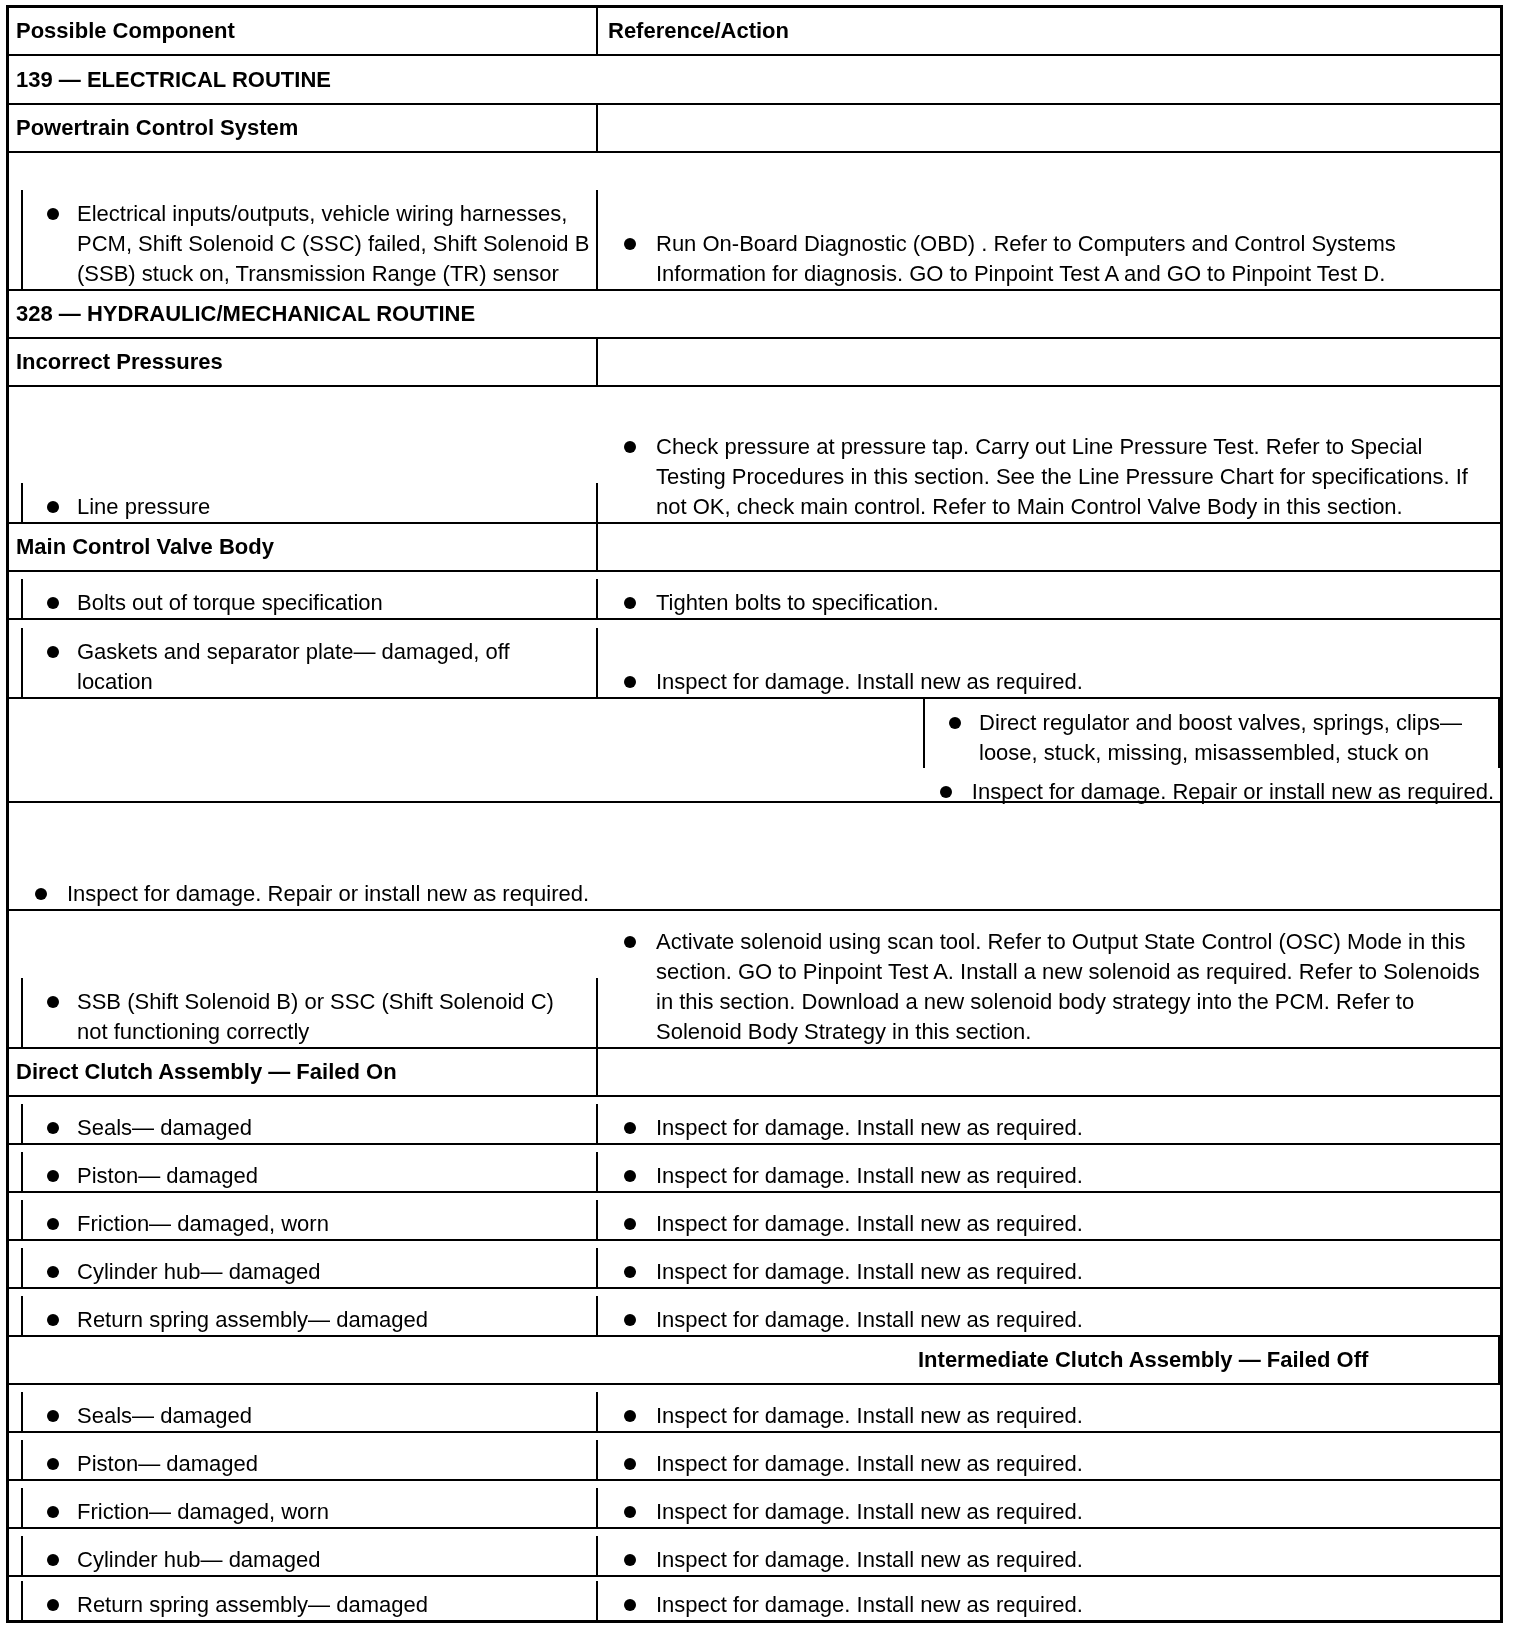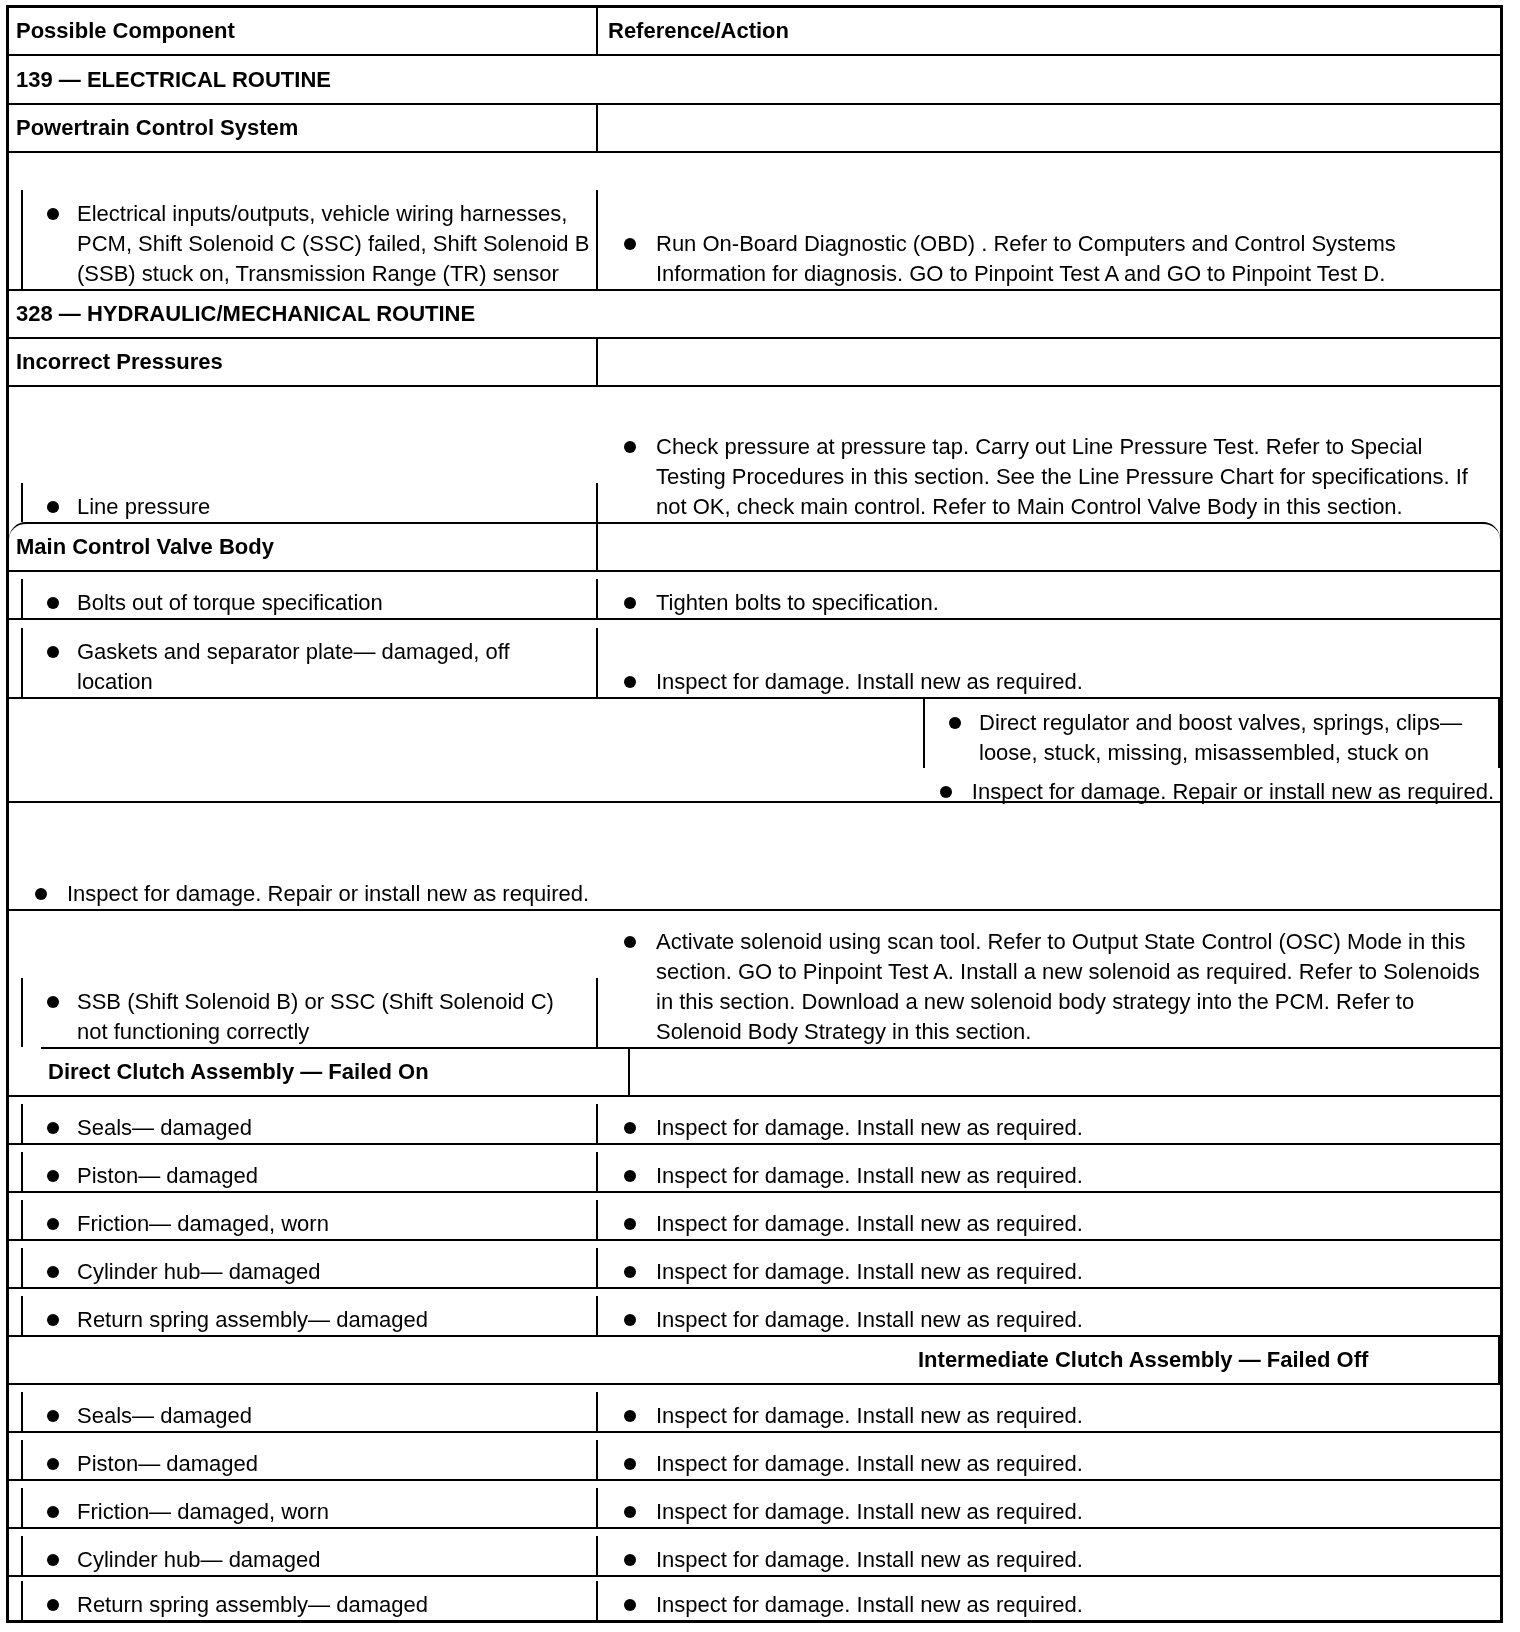--- a/index.html
+++ b/index.html
@@ -137,21 +137,21 @@
         </div>
         <div class="cell col-right">
           <div class="inner">
             <div class="bullet-line">
               <span class="bullet"></span>
               <span class="btext">Check pressure at pressure tap. Carry out Line Pressure Test. Refer to Special Testing Procedures in this section. See the Line Pressure Chart for specifications. If not OK, check main control. Refer to Main Control Valve Body in this section.</span>
             </div>
           </div>
         </div>
       </div>
-      <div class="row group" style="height: 48px; border-radius: 17px;">
+      <div class="row group" style="height: 48px;">
         <div class="cell col-left">
           <div class="group-text">Main Control Valve Body</div>
         </div>
         <div class="cell col-right"></div>
       </div>
       <div class="row item" style="height: 48px;">
         <div class="cell col-left">
           <div class="inner">
             <div class="bullet-line">
               <span class="bullet"></span>
@@ -225,21 +225,21 @@
         </div>
         <div class="cell col-right">
           <div class="inner">
             <div class="bullet-line">
               <span class="bullet"></span>
               <span class="btext">Activate solenoid using scan tool. Refer to Output State Control (OSC) Mode in this section. GO to Pinpoint Test A. Install a new solenoid as required. Refer to Solenoids in this section. Download a new solenoid body strategy into the PCM. Refer to Solenoid Body Strategy in this section.</span>
             </div>
           </div>
         </div>
       </div>
-      <div class="row group" style="height: 48px; margin-left: 32px;">
+      <div class="row group" style="height: 48px;">
         <div class="cell col-left">
           <div class="group-text">Direct Clutch Assembly — Failed On</div>
         </div>
         <div class="cell col-right"></div>
       </div>
       <div class="row item" style="height: 48px;">
         <div class="cell col-left">
           <div class="inner">
             <div class="bullet-line">
               <span class="bullet"></span>

